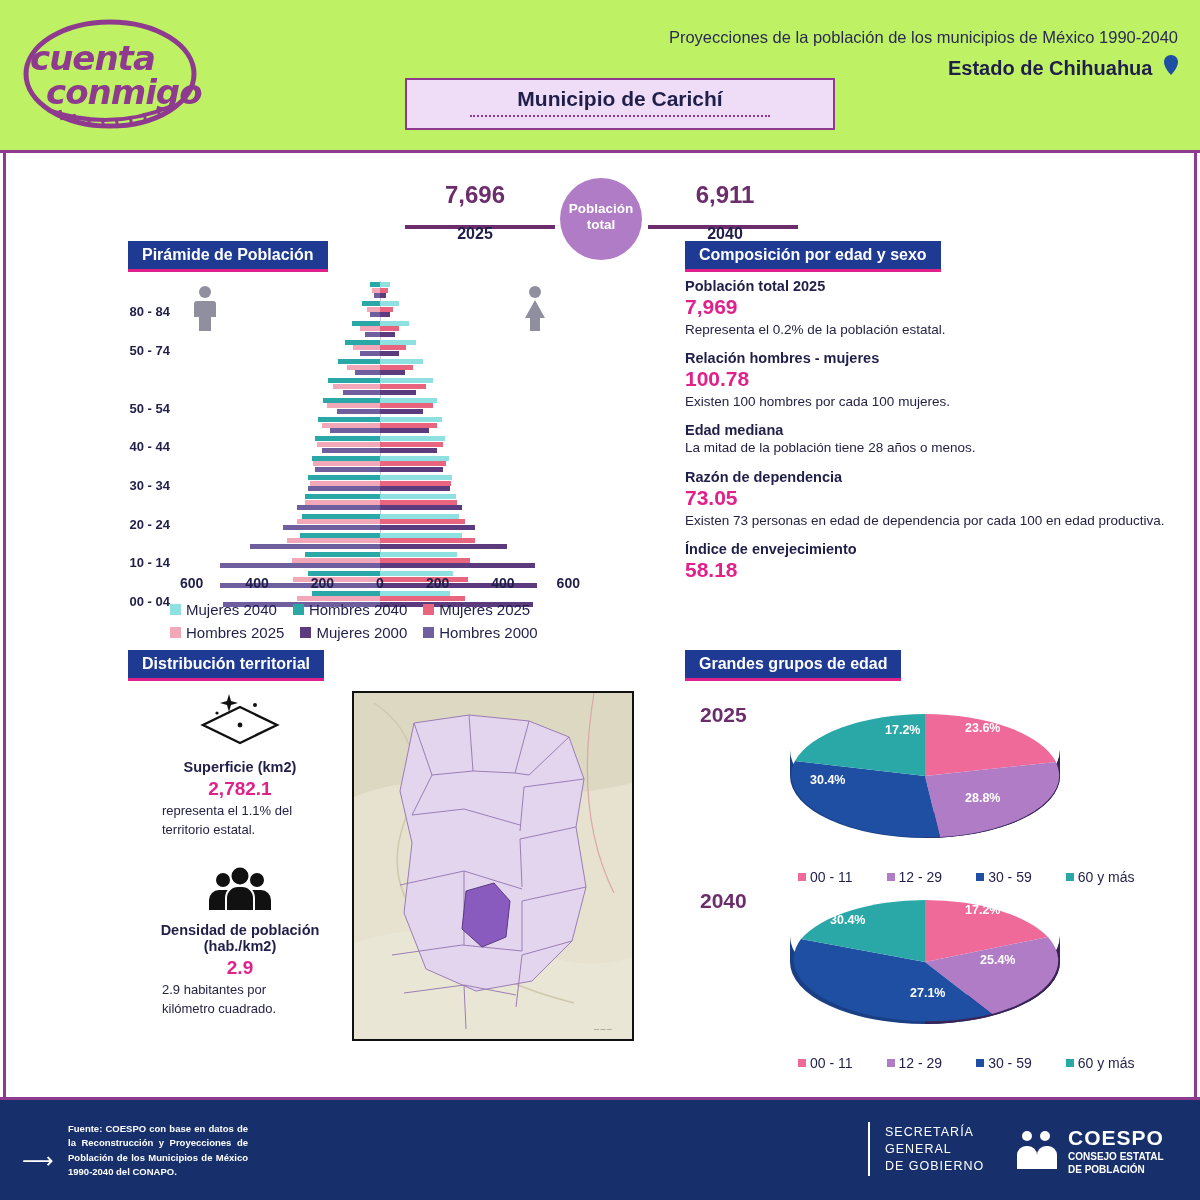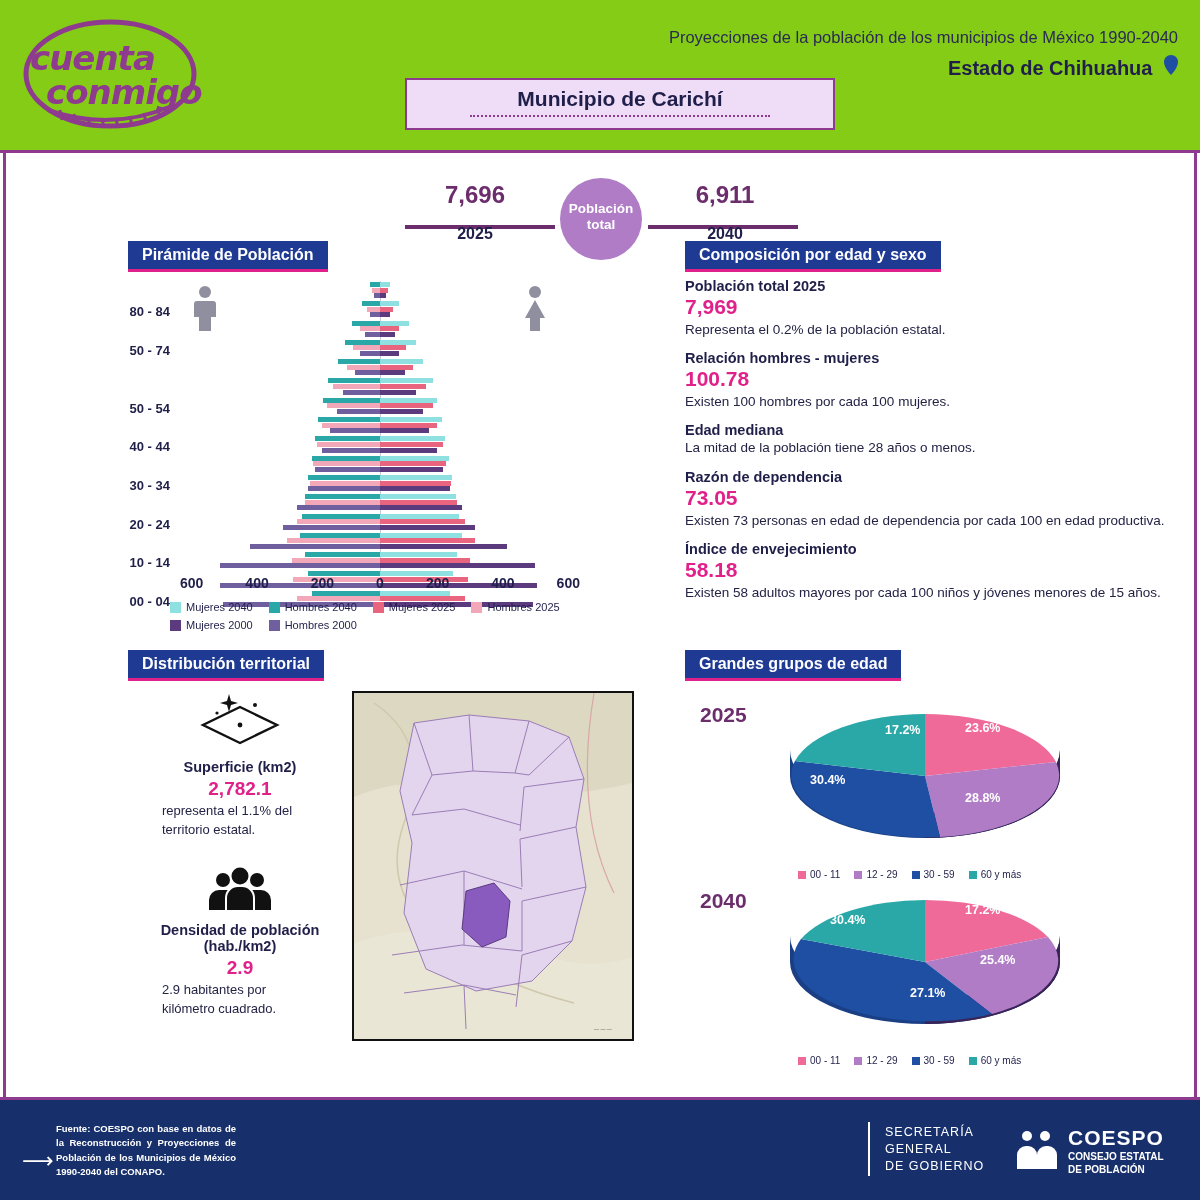--- a/index.html
+++ b/index.html
@@ -8,21 +8,21 @@
     width:1200px; height:1200px;
     font-family:"Liberation Sans", sans-serif;
     background:#ffffff;
     color:#1c1c3c;
     overflow:hidden;
     position:relative;
   }
   
   .header {
     position:absolute; left:0; top:0; width:1200px; height:150px;
-    background:#84cc16;
+    background:#bef264;
   }
   .logo {
     position:absolute; left:18px; top:14px; width:185px; height:120px;
   }
   .logo-text1, .logo-text2 {
     position:absolute; font-family:"DejaVu Sans", sans-serif;
     font-weight:bold; font-style:italic; color:#8e3a8e; letter-spacing:-1px;
   }
   .logo-text1 { left:12px; top:24px; font-size:34px; }
   .logo-text2 { left:28px; top:58px; font-size:34px; }
@@ -100,21 +100,21 @@
     font-size:14px; font-weight:bold; color:#1f1f4a;
   }
   .center-line {
     position:absolute; left:320px; top:8px; width:1px; height:292px;
     background:#c9c9d6;
   }
   .person-m { position:absolute; left:130px; top:12px; }
   .person-f { position:absolute; left:460px; top:12px; }
   .legend {
     position:absolute; left:110px; top:328px; width:440px;
-    display:flex; flex-wrap:wrap; font-size:11px; color:#1f1f4a;
+    display:flex; flex-wrap:wrap; font-size:15px; color:#1f1f4a;
   }
   .legend span.it { display:flex; align-items:center; margin-right:16px; margin-bottom:6px; }
   .legend i { width:11px; height:11px; display:inline-block; margin-right:5px; }
   
   .compo { position:absolute; left:685px; top:125px; width:480px; }
   .compo h4 { margin:0 0 1px 0; font-size:14.5px; color:#1f1f4a; }
   .compo .big { font-size:21px; font-weight:bold; color:#e0218a; margin:1px 0 2px; }
   .compo p { margin:0 0 11px 0; font-size:13.5px; color:#232346; line-height:1.35; }
   
   .distrib { position:absolute; left:130px; top:530px; width:530px; }
@@ -122,31 +122,31 @@
   .dist-lbl { font-size:14.5px; font-weight:bold; color:#1f1f4a; margin-top:6px; }
   .dist-val { font-size:19px; font-weight:bold; color:#e0218a; margin:3px 0 2px; }
   .dist-desc { font-size:13px; color:#232346; line-height:1.45; text-align:left; padding:0 12px; }
   .mapbox {
     position:absolute; left:222px; top:8px; width:282px; height:350px;
     border:2px solid #111; background:#e8e4d2; overflow:hidden;
   }
   
   .pies { position:absolute; left:680px; top:528px; width:490px; height:400px; }
   .pie-year { position:absolute; font-size:21px; font-weight:bold; color:#6b2d6b; }
-  .pie-legend { position:absolute; display:flex; font-size:10px; color:#1f1f4a; }
+  .pie-legend { position:absolute; display:flex; font-size:14px; color:#1f1f4a;gap:20px; }
   .pie-legend span.it { display:flex; align-items:center; margin-right:14px; }
   .pie-legend i { width:8px; height:8px; display:inline-block; margin-right:4px; }
   .pie-pct { position:absolute; color:#fff; font-size:12.5px; font-weight:bold; }
   
   .footer {
     position:absolute; left:0; top:1100px; width:1200px; height:100px;
     background:#17306b; color:#ffffff;
   }
   .foot-src {
-    position:absolute; left:56px; top:22px; width:180px;
+    position:absolute; left:68px; top:22px; width:180px;
     font-size:9.5px; line-height:1.5; text-align:justify; font-weight:bold;
   }
   .foot-arrow { position:absolute; left:22px; top:48px; font-size:22px; }
   .foot-mas { position:absolute; left:648px; top:22px; display:flex; align-items:center; }
   .mas-t1 { font-size:21px; font-weight:bold; letter-spacing:1px; }
   .mas-t2 { font-size:13.5px; font-weight:bold; color:#8fd6e8; }
   .mas-t3 { font-size:9.5px; letter-spacing:1.5px; }
   .foot-sec { position:absolute; left:885px; top:24px; font-size:12.5px; line-height:1.35; letter-spacing:1px; }
   .foot-coespo { position:absolute; left:1015px; top:26px; display:flex; align-items:center; }
   .co-t1 { font-size:21px; font-weight:bold; letter-spacing:1px; }
@@ -418,21 +418,20 @@
       <h4>Relación hombres - mujeres</h4>
       <div class="big">100.78</div>
       <p>Existen 100 hombres por cada 100 mujeres.</p>
       <h4>Edad mediana</h4>
       <p>La mitad de la población tiene 28 años o menos.</p>
       <h4>Razón de dependencia</h4>
       <div class="big">73.05</div>
       <p>Existen 73 personas en edad de dependencia por cada 100 en edad productiva.</p>
       <h4>Índice de envejecimiento</h4>
       <div class="big">58.18</div>
-      <p>Existen 58 adultos mayores por cada 100 niños y jóvenes menores de 15 años.</p>
     </div>
 
   <div class="distrib">
     <div class="dist-left">
       <div>
         <svg width="86" height="56" viewBox="0 0 86 56">
           <path d="M43 14 L80 32 L43 50 L6 32 Z" fill="none" stroke="#111" stroke-width="2.4"></path>
           <circle cx="43" cy="32" r="2.4" fill="#111"></circle>
           <path d="M30 8 l2 -7 l2 7 l7 2 l-7 2 l-2 7 l-2 -7 l-7 -2 z" fill="#111"></path>
           <circle cx="58" cy="12" r="2" fill="#111"></circle>

